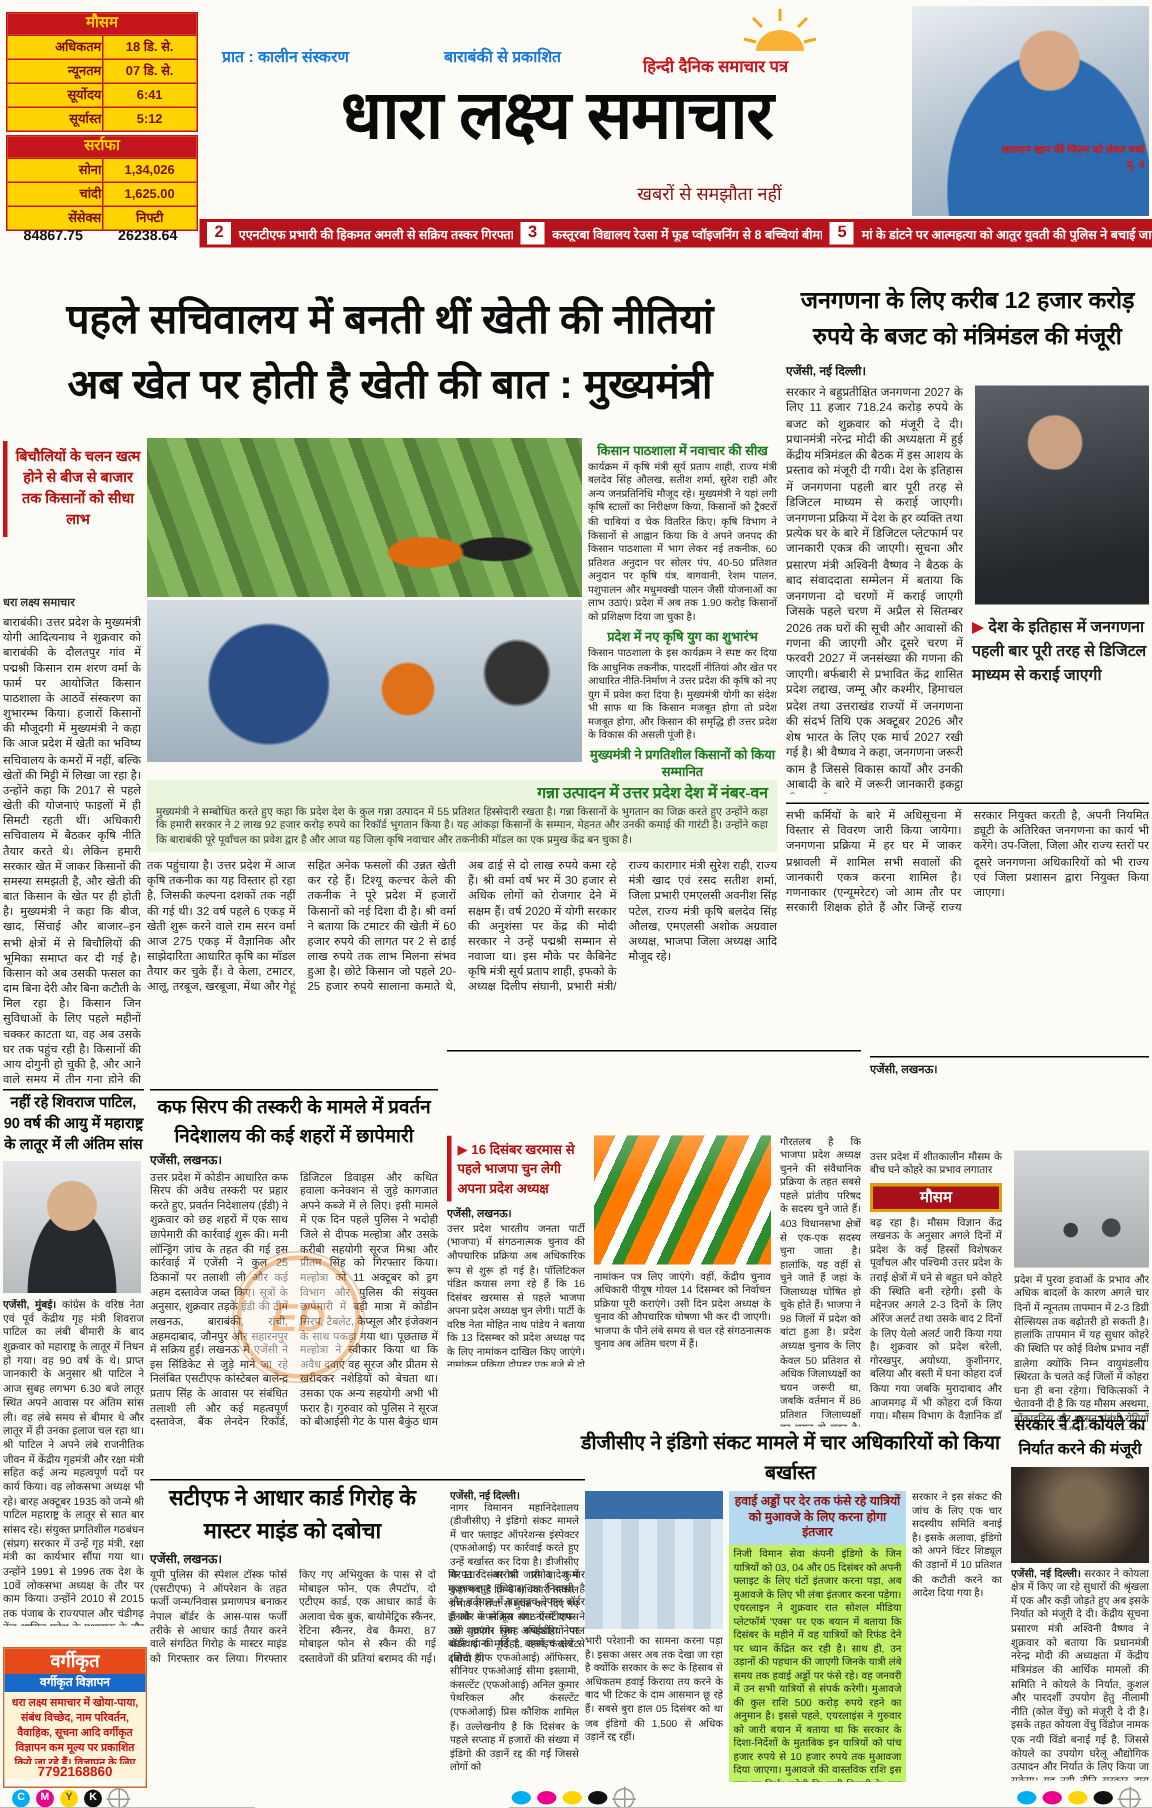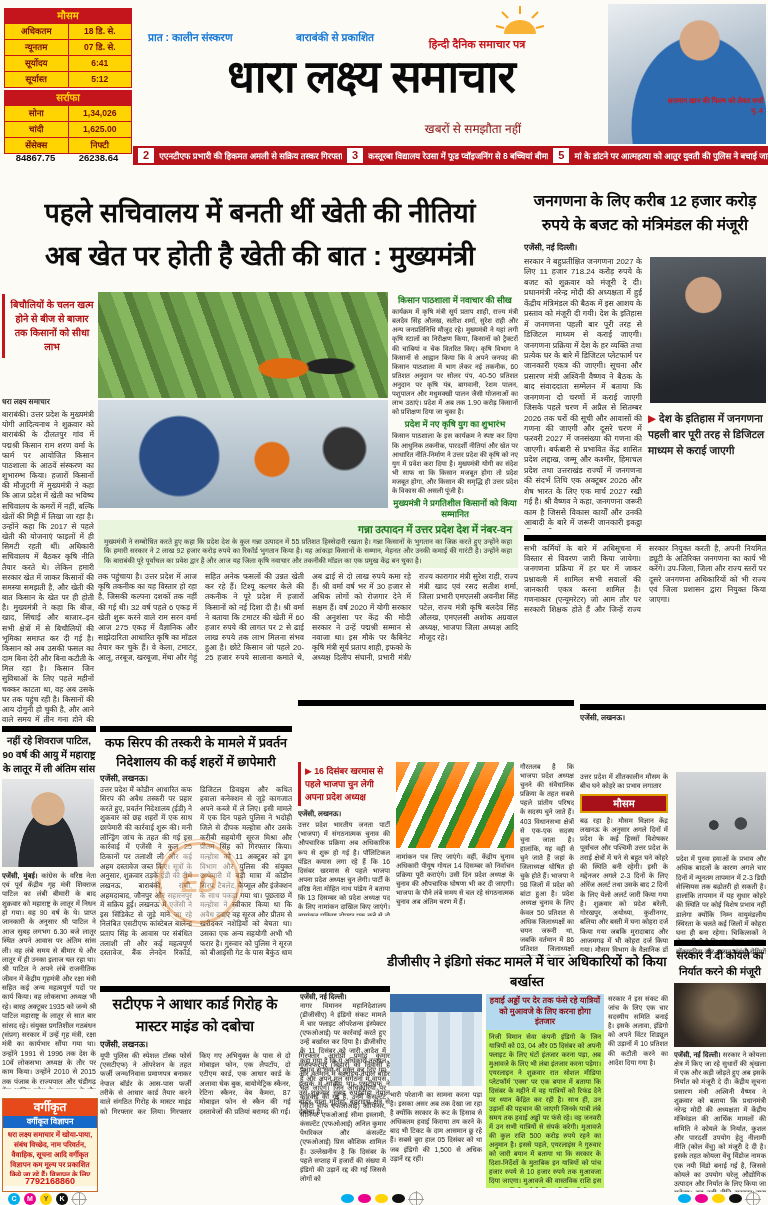--- a/index.html
+++ b/index.html
@@ -6,21 +6,21 @@
   .page{position:relative;width:768px;height:1205px;background:#fcfbf6;margin:0 auto;
         font-family:"Liberation Sans","DejaVu Sans",sans-serif;overflow:hidden;color:#1a1a1a;}
   .abs{position:absolute;}
   .bt{font-size:7.6px;line-height:1.34;text-align:justify;color:#222;overflow:hidden;}
   .hl{font-weight:900;color:#0d0d0d;text-align:center;overflow:hidden;}
   .byline{font-weight:bold;color:#1a1a1a;font-size:8px;}
   .ibox{border:1.5px solid #c4151c;background:#ffd400;}
   .ibox .tt{background:#c4151c;color:#ffd400;font-weight:bold;text-align:center;font-size:10px;line-height:14px;}
   .ibox .rw{display:flex;border-top:1px solid #c4151c;font-size:8.6px;font-weight:bold;color:#7a0d0d;}
   .ibox .rw span{flex:1;text-align:center;line-height:15px;}
-  .ibox .rw span:first-child{border-right:1px solid #c4151c;}
+  .ibox .rw span:first-child{border-right:1px solid #c4151c;text-align:right;}
   .valrow{display:flex;font-weight:bold;font-size:9.5px;color:#111;}
   .valrow span{flex:1;text-align:center;line-height:13px;}
   .teaser{display:flex;align-items:center;background:#b8121a;color:#fff;height:19px;font-size:8.4px;font-weight:bold;overflow:hidden;}
   .tnum{background:#fff;color:#9e0d12;font-weight:900;font-size:11px;padding:0 5px;margin:0 5px;line-height:15px;}
   .ttx{white-space:nowrap;overflow:hidden;}
   .dateline{background:#fdf5d8;border-bottom:3px solid #e87c1e;color:#a31515;font-weight:bold;
             font-size:9px;text-align:center;line-height:17px;}
   .greenhead{color:#1e7a1e;font-weight:bold;text-align:center;font-size:8.6px;line-height:1.3;margin:3px 0 1px 0;}
   .qbox{border-left:3px solid #c4151c;border-right:3px solid #4c1d95;padding:4px 4px;
         color:#b11212;font-weight:bold;font-size:9.6px;line-height:1.45;text-align:center;}
@@ -74,21 +74,21 @@
           color:#e07b28;display:flex;align-items:center;justify-content:center;
           font-weight:900;font-style:italic;font-size:26px;opacity:.45;background:#fff7ee;}
   .cmark{display:flex;align-items:center;gap:4px;}
   .dot{width:13px;height:9px;border-radius:50%;}
   .ldot{width:12px;height:12px;border-radius:50%;color:#fff;font-size:7px;font-weight:bold;
         display:flex;align-items:center;justify-content:center;}
   .reg{width:12px;height:12px;border:1px solid #999;border-radius:50%;position:relative;}
   .reg:before,.reg:after{content:"";position:absolute;background:#999;}
   .reg:before{left:50%;top:-2px;bottom:-2px;width:1px;}
   .reg:after{top:50%;left:-2px;right:-2px;height:1px;}
-  .thinrule{border-top:6px solid #000000;}
+  .thinrule{border-top:1px solid #000000;}
 </style>
 </head>
 <body>
 
 <div class="page">
 
   <div class="abs ibox" style="left:4px;top:8px;width:126px;">
     <div class="tt">मौसम</div>
     <div class="rw">
         <span>अधिकतम</span>

